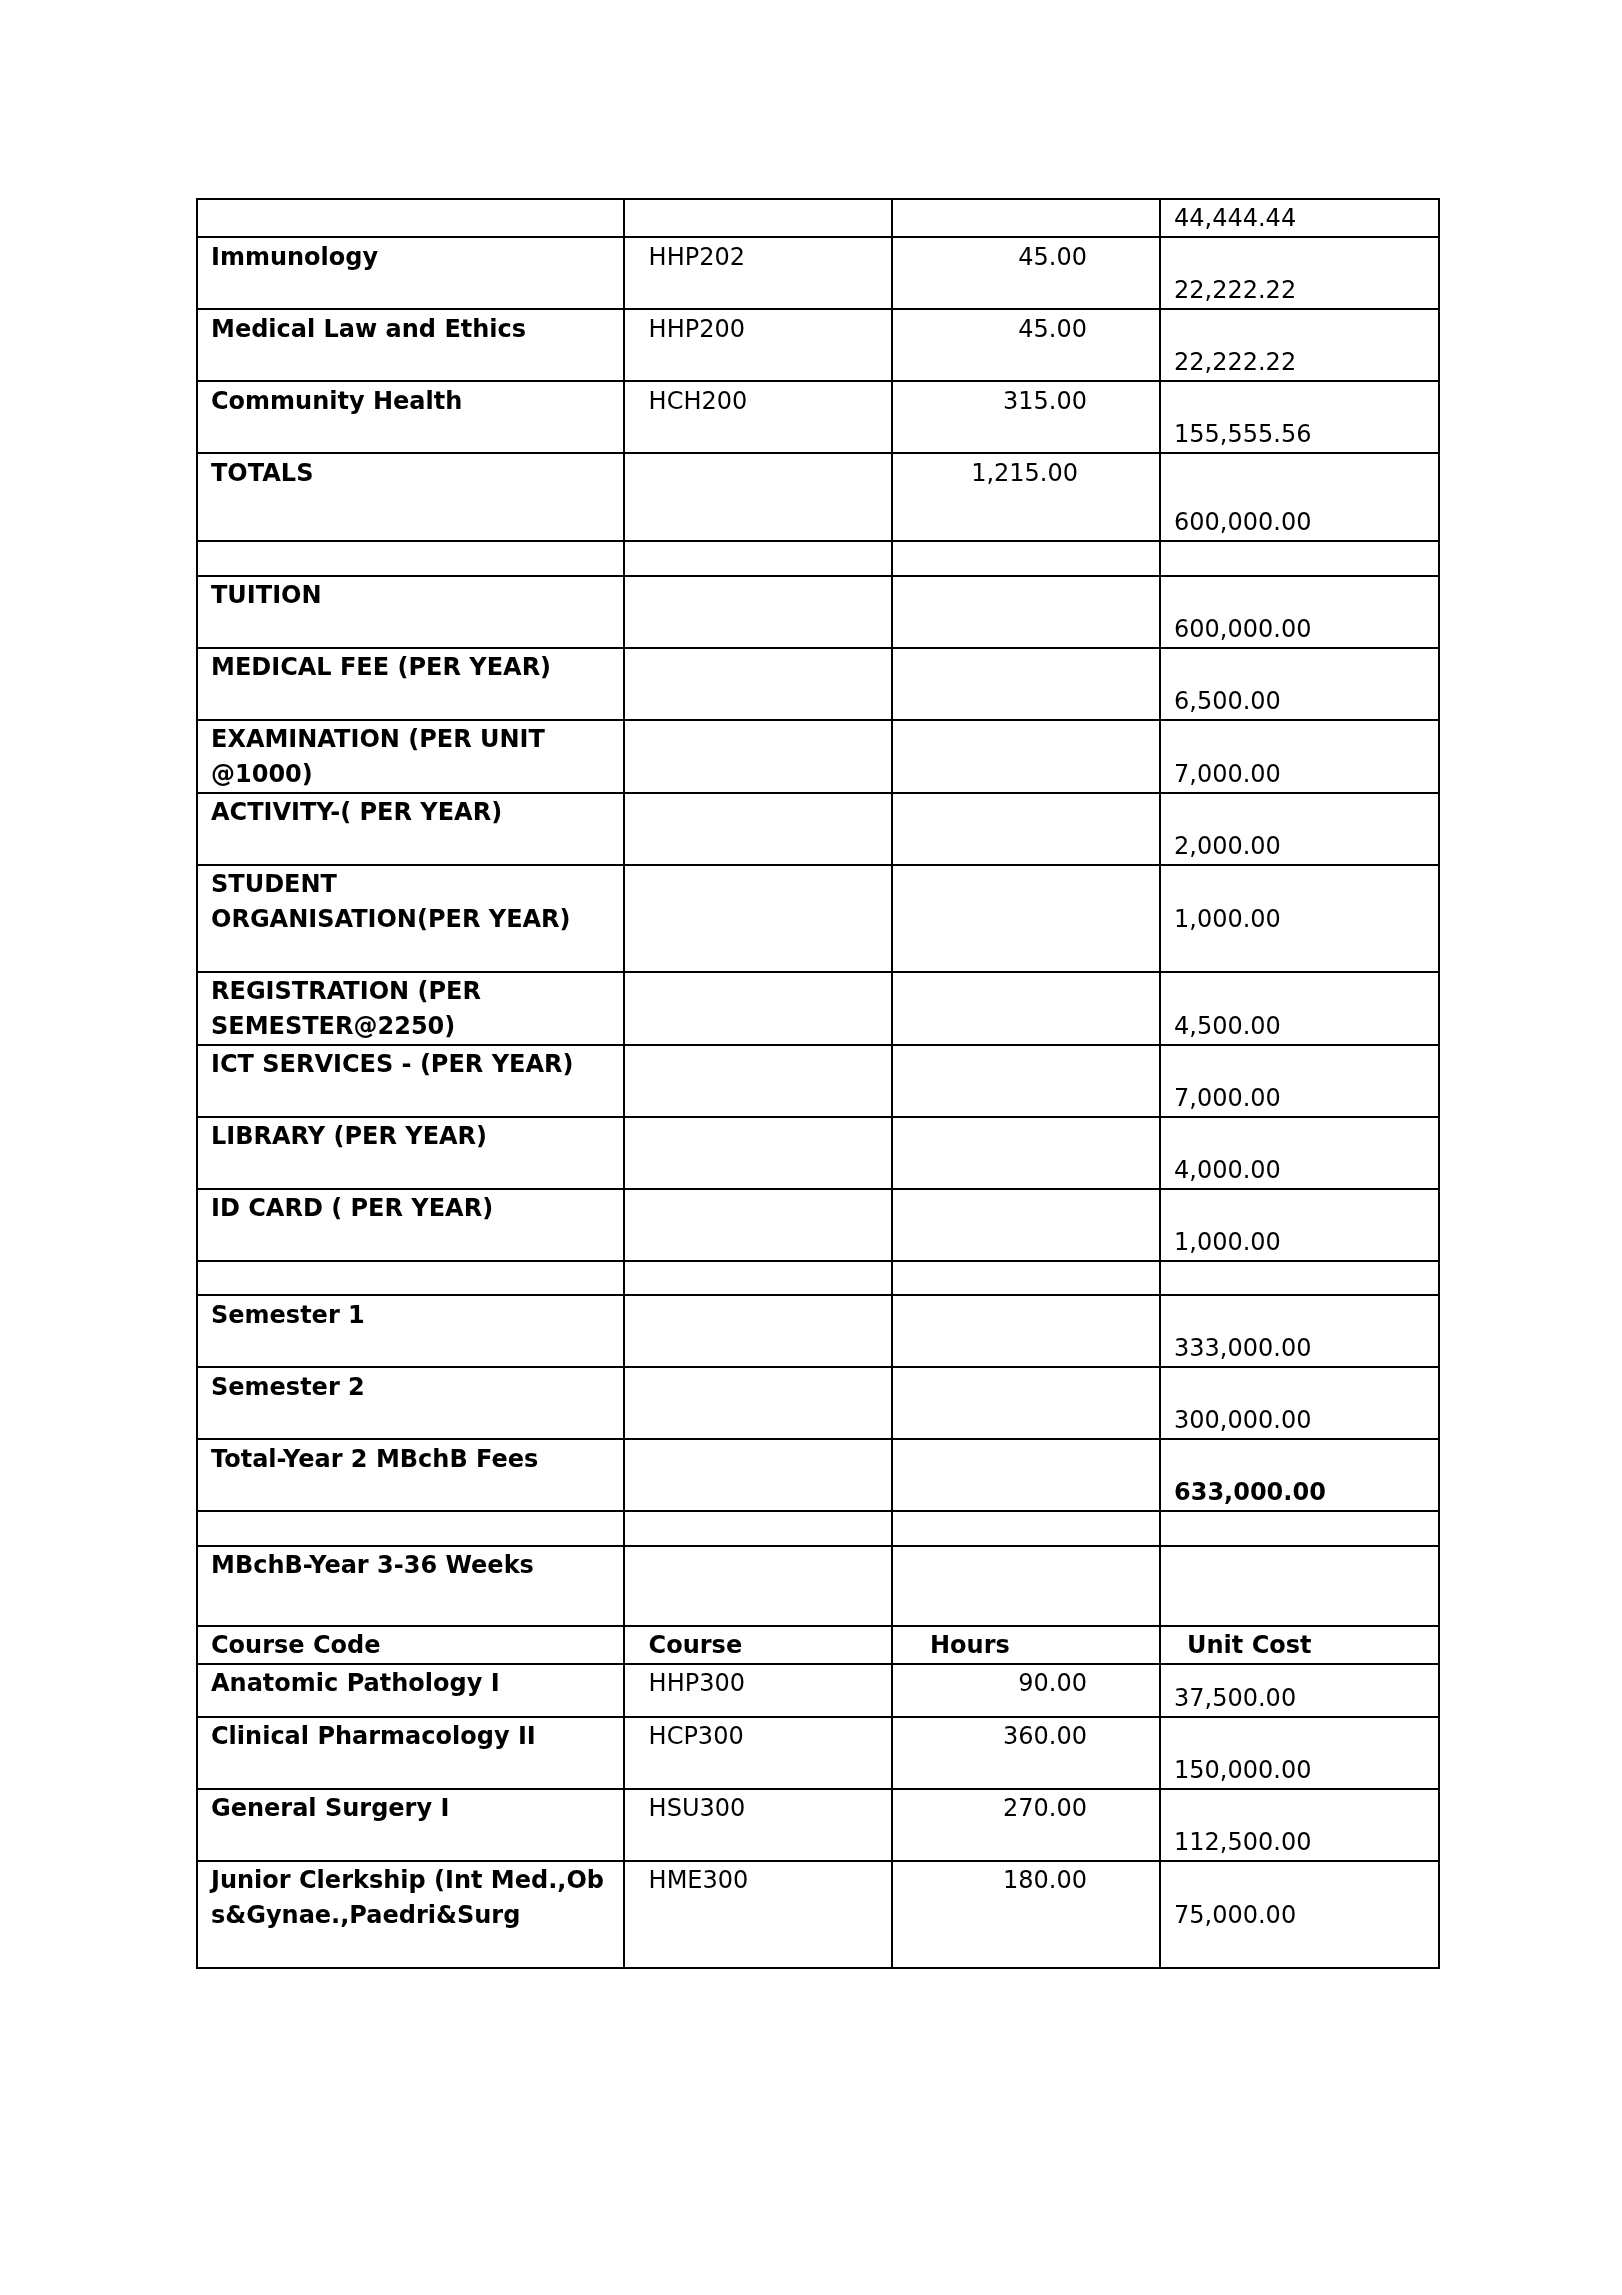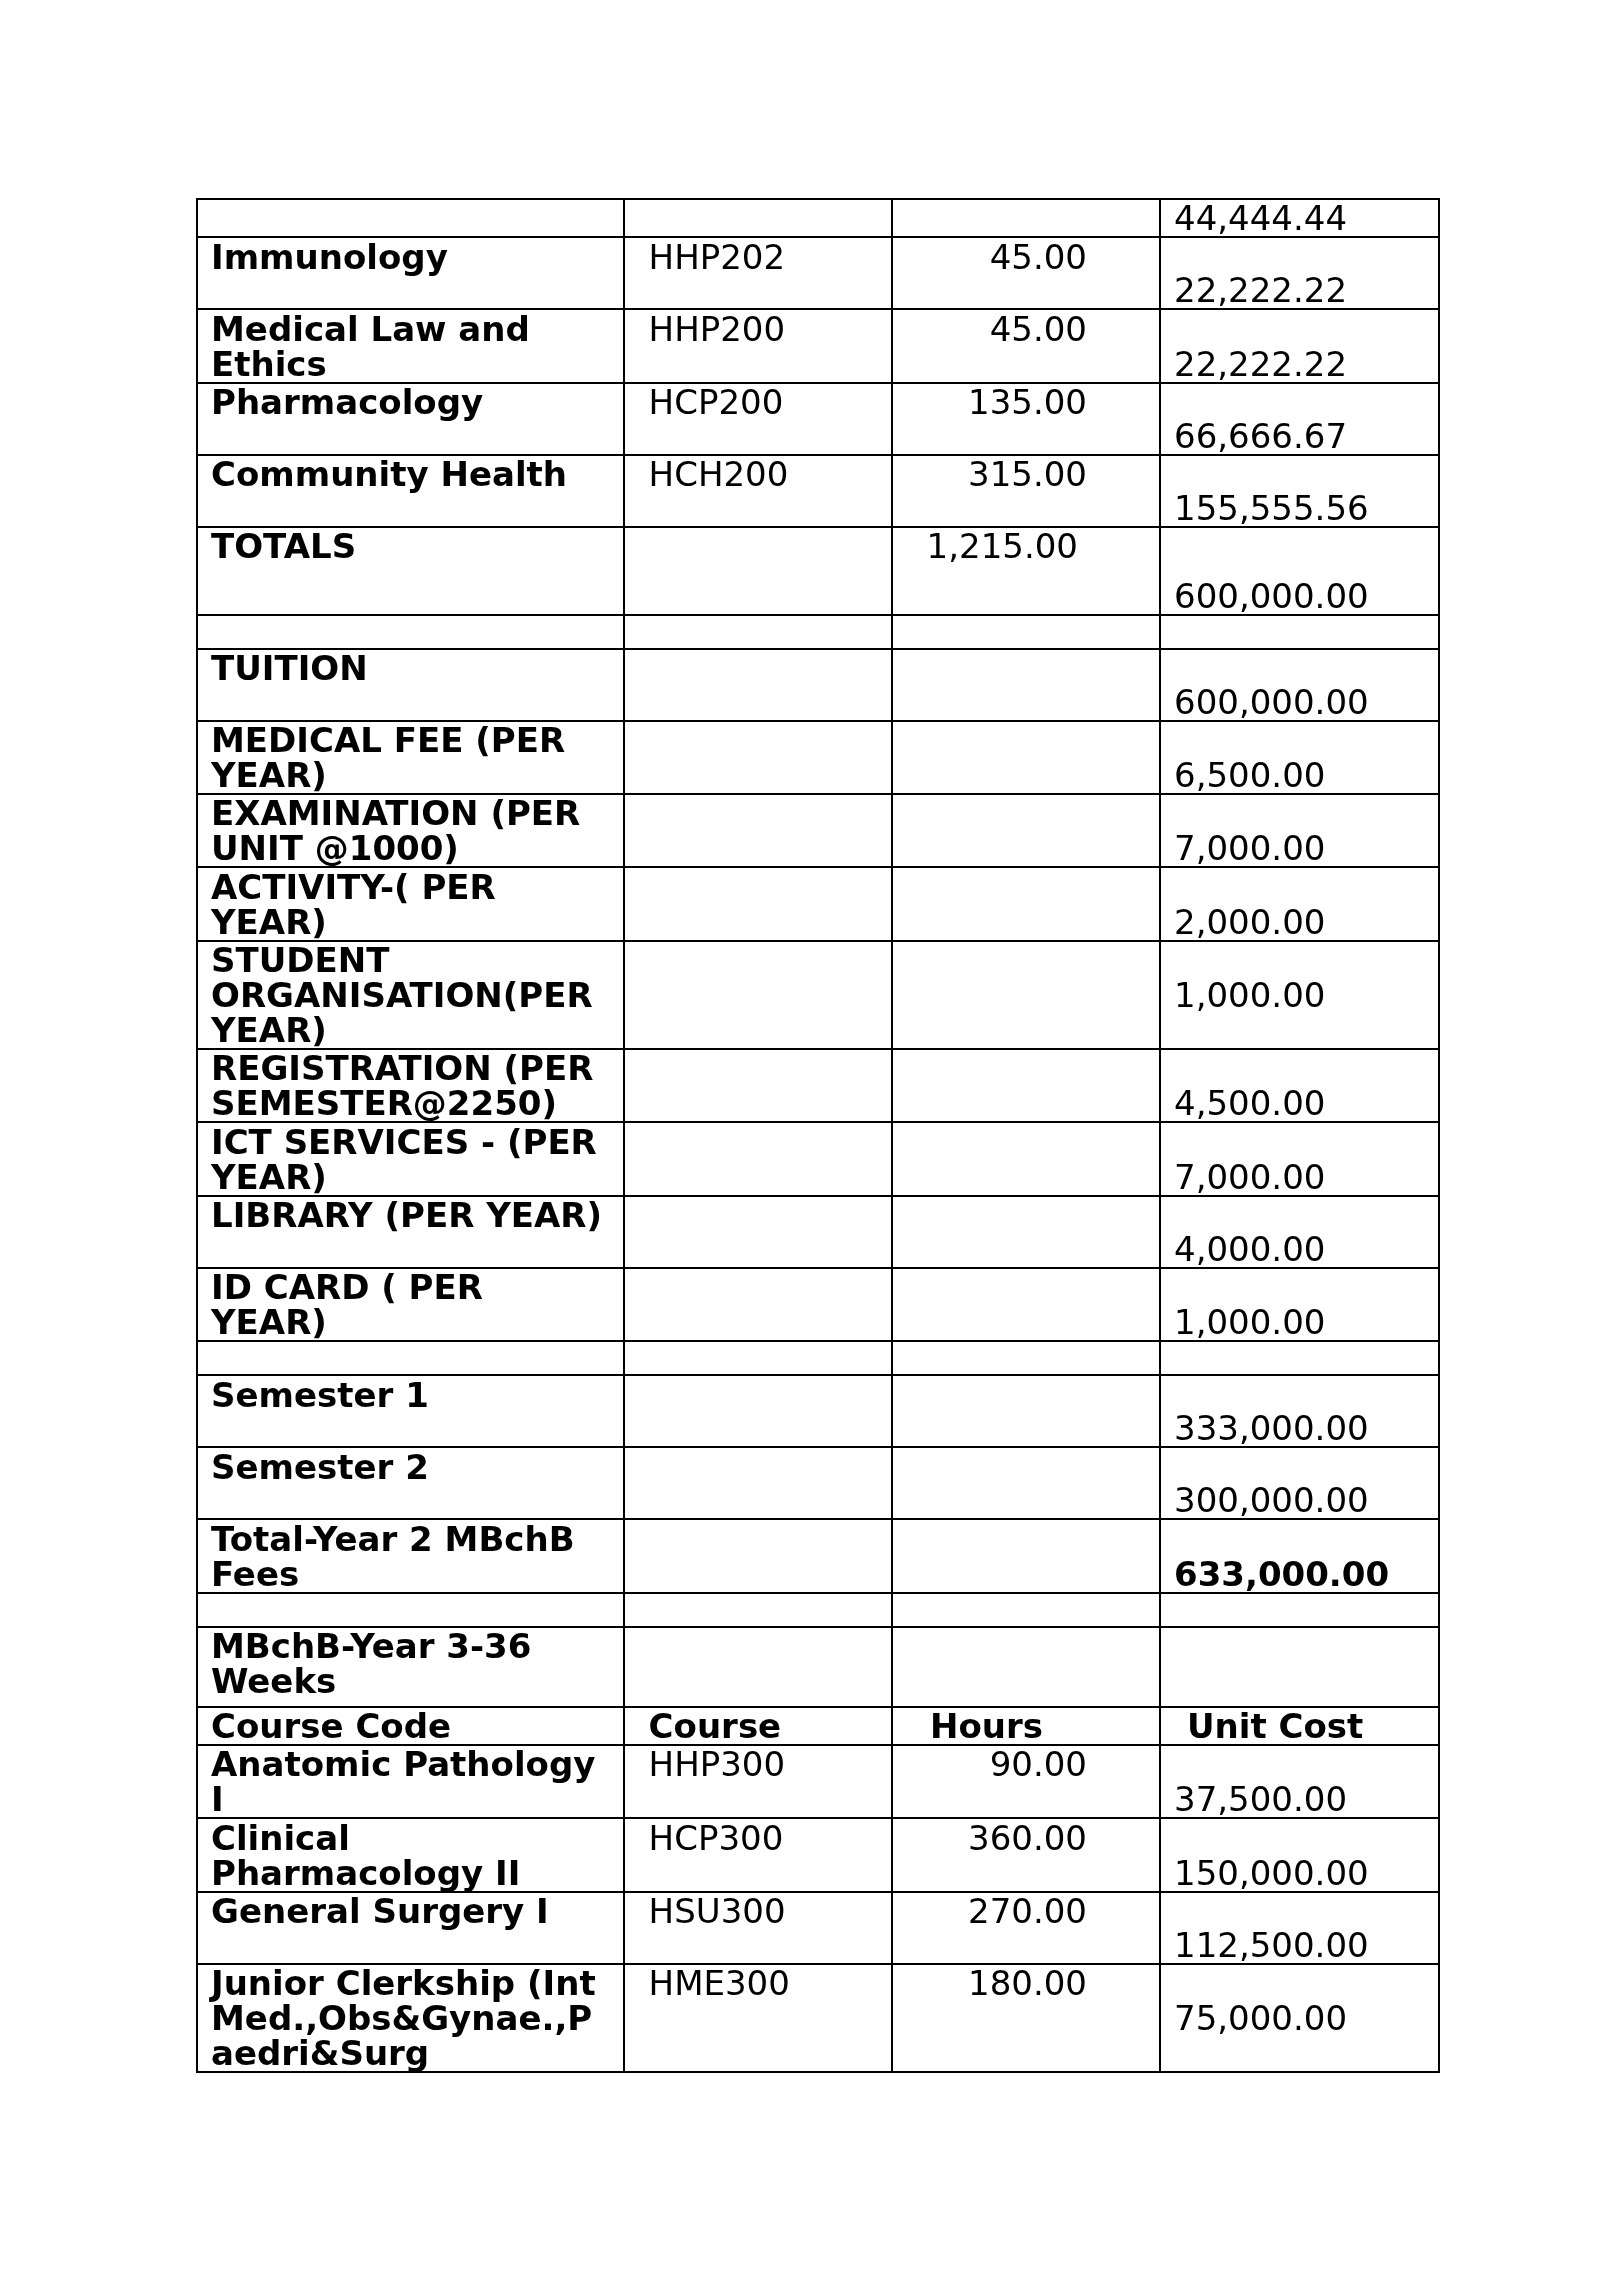--- a/index.html
+++ b/index.html
@@ -1,18 +1,18 @@
 <!DOCTYPE html>
 <html style="font-size:10.5px"><head>
 <meta charset="utf-8">
 <style>
   html, body { margin:0; padding:0; background:#ffffff; }
   body { width:1623px; height:2295px; position:relative; font-family:"DejaVu Sans", sans-serif; color:#000; }
   .page { position:absolute; left:196px; top:198px; width:1243px; }
-  table { border-collapse:collapse; width:1243px; table-layout:fixed; font-size:34px; line-height:35px; }
+  table { border-collapse:collapse; width:1243px; table-layout:fixed; font-size:24px; line-height:35px; }
   td { border:2.6px solid #000; vertical-align:top; padding:1.3px 13px 0 13px; position:relative; }
   col.c1 { width:427px; } col.c2 { width:268px; } col.c3 { width:268px; } col.c4 { width:279px; }
   .lbl { font-weight:bold; }
   .hrs { text-align:right; padding-right:72px;padding-left:25px; }
   .amt { vertical-align:bottom; padding-bottom:0; }
   .bold { font-weight:bold; }
   .hdr { font-weight:bold; }
   .hdr.c2 { padding-left:23.6px;border-radius:14px; } .hdr.c3 { padding-left:37px; } .hdr.c4 { padding-left:26px; }
   .code { padding-left:23.6px; }
   tr.blank td { height:31px; }
@@ -40,26 +40,20 @@
       <td class="lbl">Immunology</td>
       <td class="code">HHP202</td>
       <td class="hrs">45.00</td>
       <td class="amt">22,222.22</td>
     </tr>
     <tr style="height:72px">
       <td class="lbl">Medical Law and Ethics</td>
       <td class="code">HHP200</td>
       <td class="hrs">45.00</td>
       <td class="amt">22,222.22</td>
-    </tr>
-    <tr style="height:72px">
-      <td class="lbl">Pharmacology</td>
-      <td class="code">HCP200</td>
-      <td class="hrs">135.00</td>
-      <td class="amt">66,666.67</td>
     </tr>
     <tr style="height:72px">
       <td class="lbl">Community Health</td>
       <td class="code">HCH200</td>
       <td class="hrs">315.00</td>
       <td class="amt">155,555.56</td>
     </tr>
     <tr style="height:88px">
       <td class="lbl">TOTALS</td>
       <td></td>

